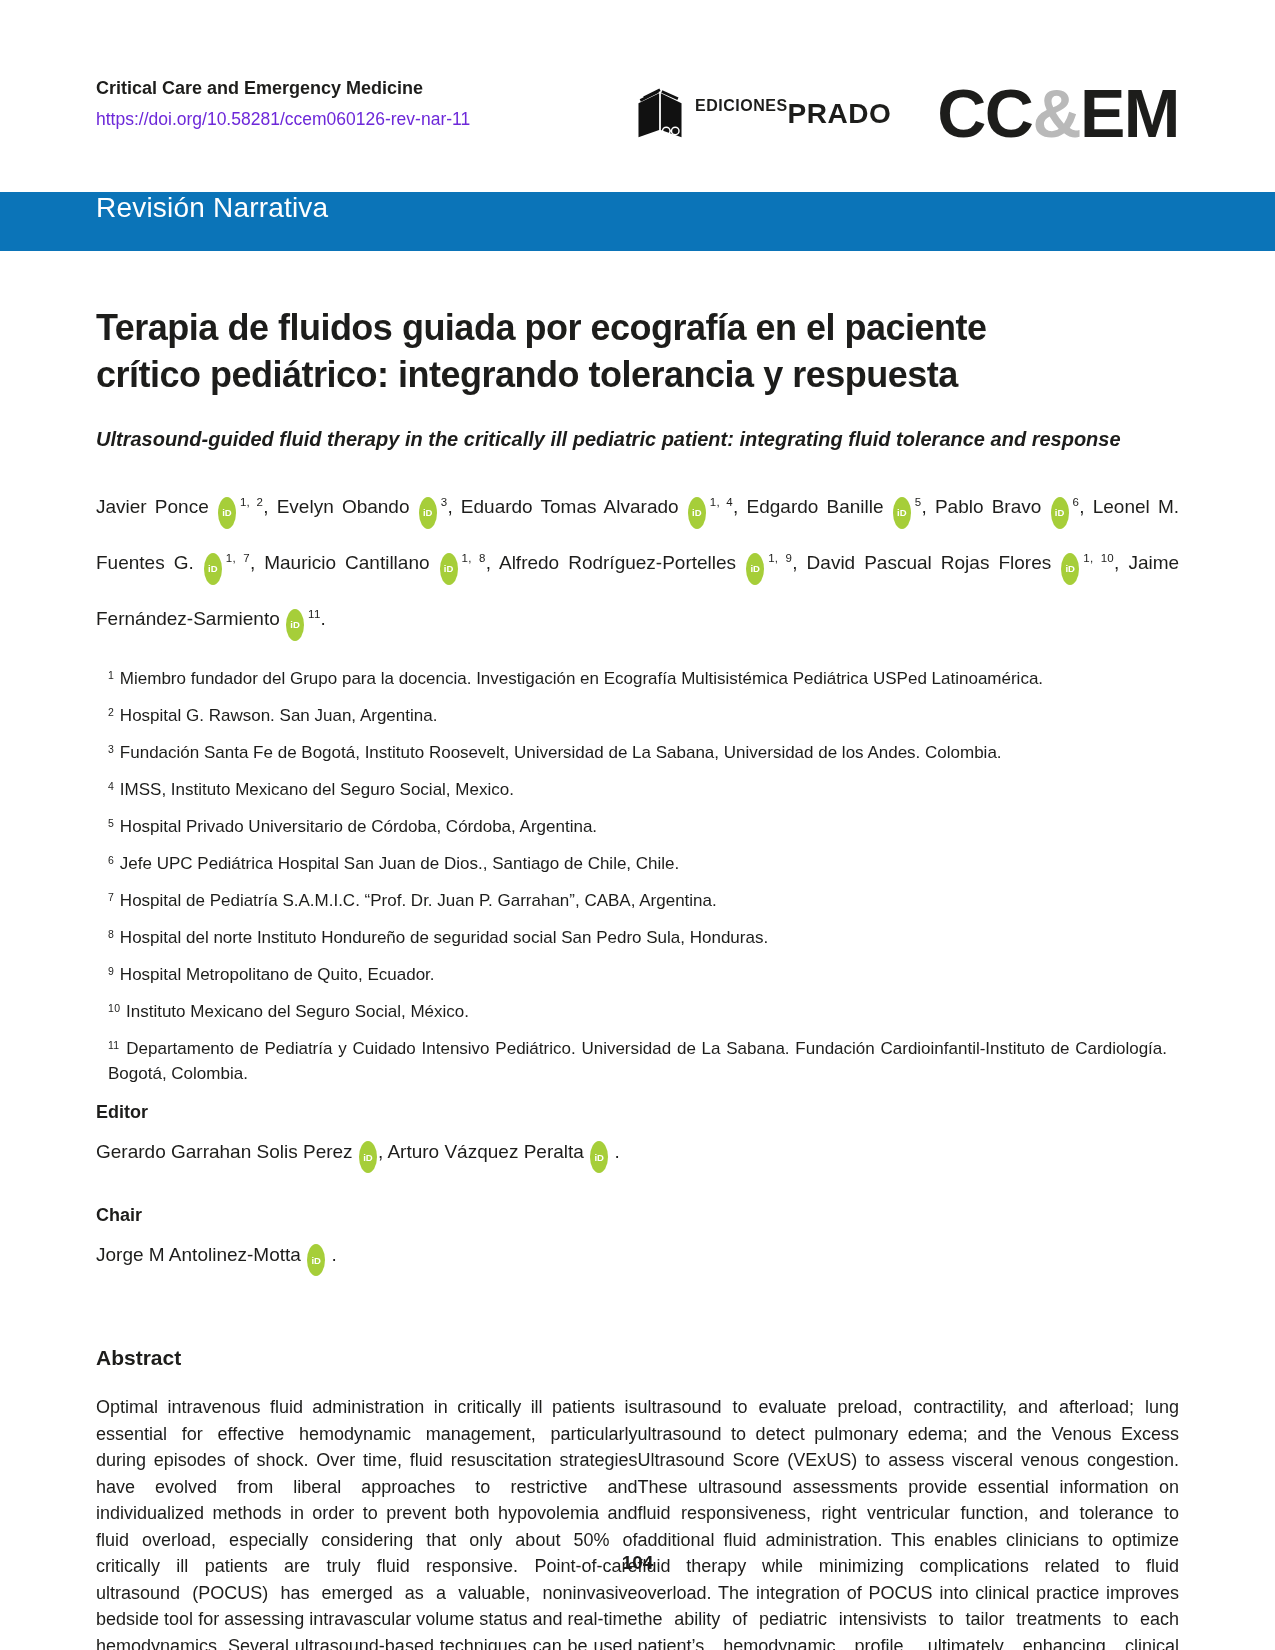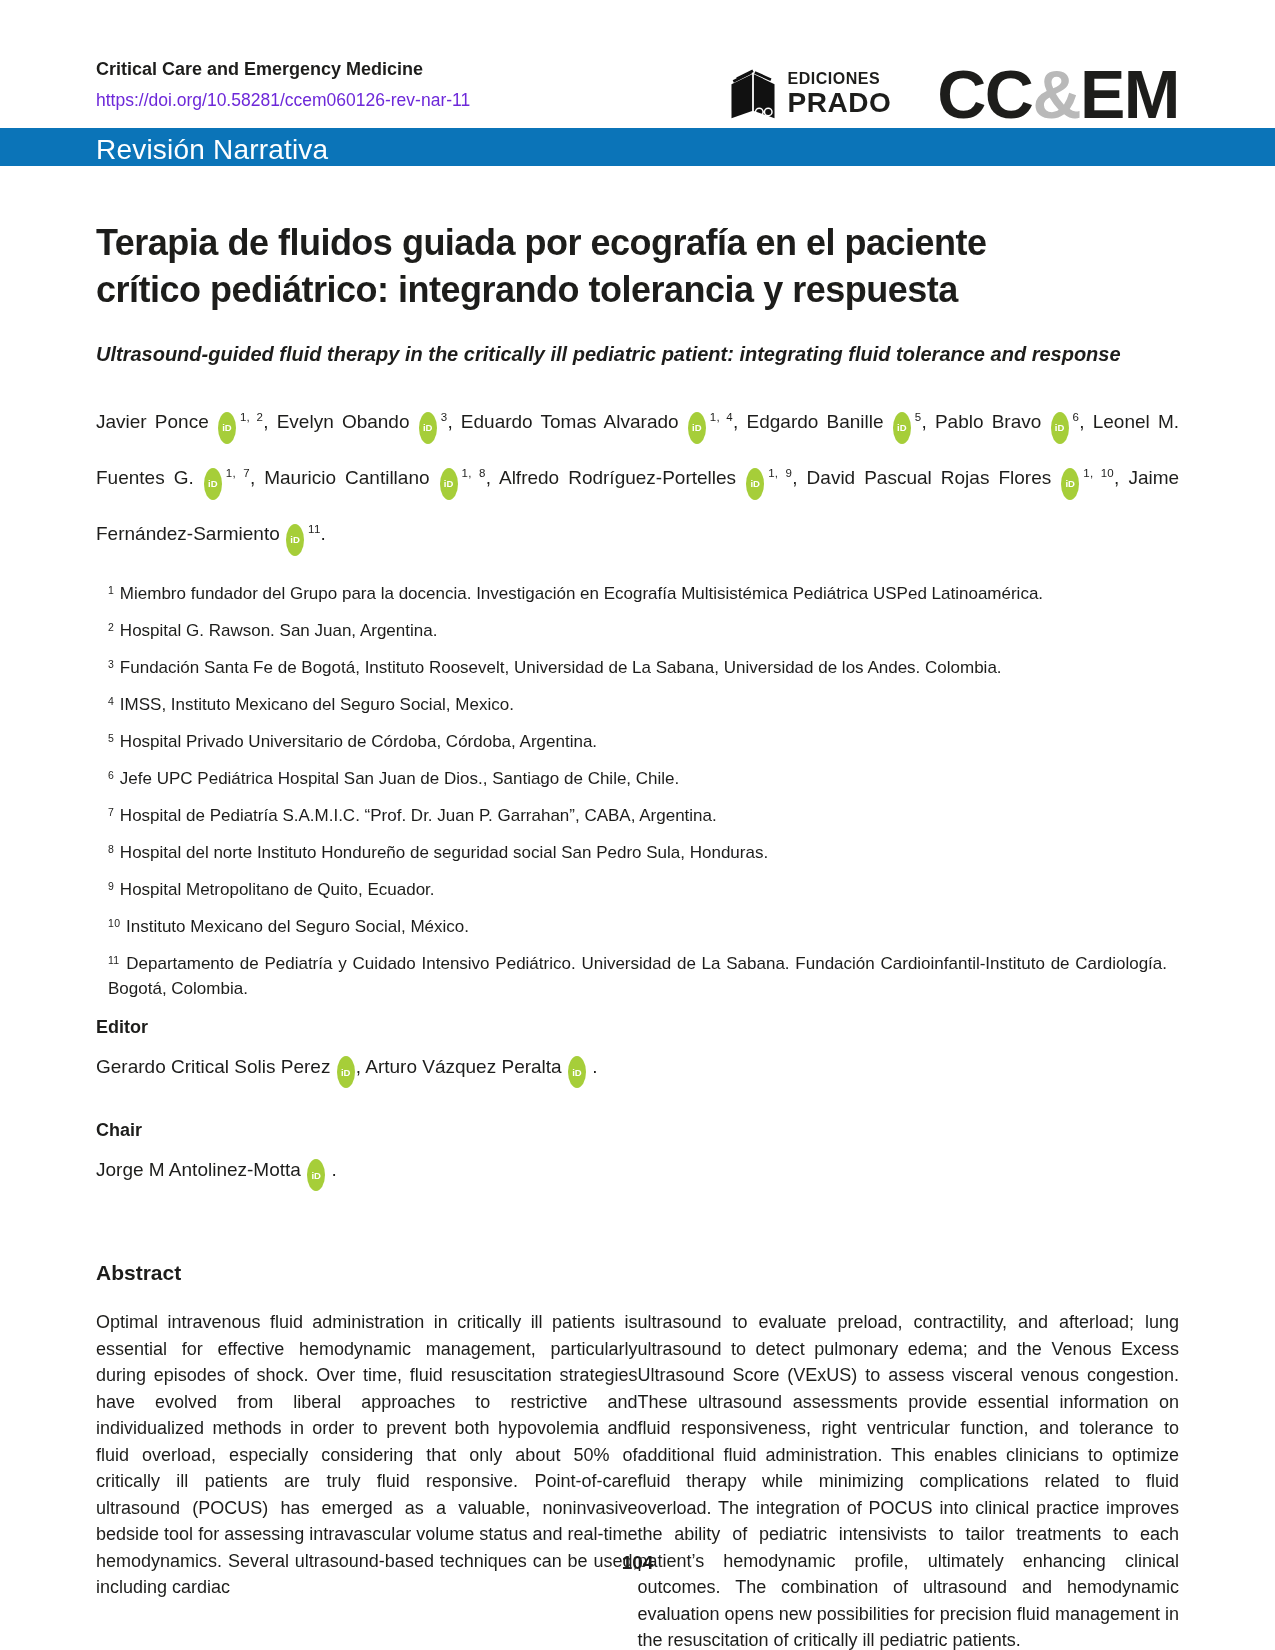--- a/index.html
+++ b/index.html
@@ -1,32 +1,32 @@
 <!DOCTYPE html>
 <html lang="es"><head>
 <meta charset="utf-8">
 <style>
   html,body{margin:0;padding:0;background:#ffffff;}
   .page{
     position:relative;width:1275px;height:1650px;margin:0 auto;background:#fff;
     font-family:"Liberation Sans","DejaVu Sans",sans-serif;color:#1d1d1b;overflow:hidden;
   }
   
-  .header{display:flex;justify-content:space-between;align-items:flex-start;padding:58px 96px 0 96px;}
+  .header{display:flex;justify-content:space-between;align-items:flex-start;padding:77px 96px 0 96px;}
   .journal-name{font-size:18px;font-weight:700;line-height:1.25;}
   .doi{font-size:17.5px;margin-top:9px;color:#6d28d9;text-decoration:none;display:inline-block;}
   .logos{display:flex;align-items:center;gap:46px;margin-top:2px;}
   .prado{display:flex;align-items:center;gap:8px;}
-  .prado-text{display:flex;flex-direction:column;line-height:1;}
+  .prado-text{display:flex;flex-direction:row;line-height:1;}
   .prado-top{font-size:16px;font-weight:800;letter-spacing:.5px;}
   .prado-bottom{font-size:28px;font-weight:800;letter-spacing:.5px;margin-top:2px;}
   .ccem{font-size:68px;font-weight:800;letter-spacing:-1.5px;line-height:1;}
   .ccem .amp{color:#b9b9b9;}
   
-  .banner{height:38px;background:#0b74b8;display:flex;align-items:flex-end;}
+  .banner{margin-top:45px;height:59px;background:#0b74b8;display:flex;align-items:flex-start;}
   .banner-label{color:#ffffff;font-size:28px;font-weight:500;padding-left:96px;letter-spacing:.2px;}
   
   .title{margin:54px 96px 0 96px;font-size:36px;font-weight:700;line-height:46.5px;letter-spacing:-.5px;color:#1d1d1b;}
   .title div{white-space:nowrap;}
   .subtitle{margin:30px 96px 0 96px;font-size:20px;font-weight:700;font-style:italic;white-space:nowrap;}
   
   .authors{margin:34px 96px 0 96px;font-size:19px;line-height:28.5px;text-align:justify;}
   .orcid{
     display:inline-flex;align-items:center;justify-content:center;
     width:18px;height:32px;border-radius:50%;background:#a6ce39;color:#fff;
@@ -104,21 +104,21 @@
       <p class="affil"><span class="sup">6</span> Jefe UPC Pediátrica Hospital San Juan de Dios., Santiago de Chile, Chile.</p>
       <p class="affil"><span class="sup">7</span> Hospital de Pediatría S.A.M.I.C. “Prof. Dr. Juan P. Garrahan”, CABA, Argentina.</p>
       <p class="affil"><span class="sup">8</span> Hospital del norte Instituto Hondureño de seguridad social San Pedro Sula, Honduras.</p>
       <p class="affil"><span class="sup">9</span> Hospital Metropolitano de Quito, Ecuador.</p>
       <p class="affil"><span class="sup">10</span> Instituto Mexicano del Seguro Social, México.</p>
       <p class="affil"><span class="sup">11</span> Departamento de Pediatría y Cuidado Intensivo Pediátrico. Universidad de La Sabana. Fundación Cardioinfantil-Instituto de Cardiología. Bogotá, Colombia.</p>
     </div>
 
   <div class="role-block">
     <p class="role-heading">Editor</p>
-    <p class="role-line" id="editor-line"><span>Gerardo Critical Solis Perez </span><span class="orcid" style="background: rgb(166, 206, 57);">iD</span>, <span>Arturo Vázquez Peralta </span><span class="orcid" style="background: rgb(166, 206, 57);">iD</span> .</p>
+    <p class="role-line" id="editor-line"><span>Gerardo Garrahan Solis Perez </span><span class="orcid" style="background: rgb(166, 206, 57);">iD</span>, <span>Arturo Vázquez Peralta </span><span class="orcid" style="background: rgb(166, 206, 57);">iD</span> .</p>
   </div>
 
   <div class="role-block" style="margin-top:20px;">
     <p class="role-heading">Chair</p>
     <p class="role-line" id="chair-line"><span>Jorge M Antolinez-Motta </span><span class="orcid" style="background: rgb(166, 206, 57);">iD</span> .</p>
   </div>
 
   <div class="abstract-heading">Abstract</div>
   <div class="abstract-cols">
     <div class="abstract-col" lang="en">Optimal intravenous fluid administration in critically ill patients is essential for effective hemodynamic management, particularly during episodes of shock. Over time, fluid resuscitation strategies have evolved from liberal approaches to restrictive and individualized methods in order to prevent both hypovolemia and fluid overload, especially considering that only about 50% of critically ill patients are truly fluid responsive. Point-of-care ultrasound (POCUS) has emerged as a valuable, noninvasive bedside tool for assessing intravascular volume status and real-time hemodynamics. Several ultrasound-based techniques can be used, including cardiac</div>

